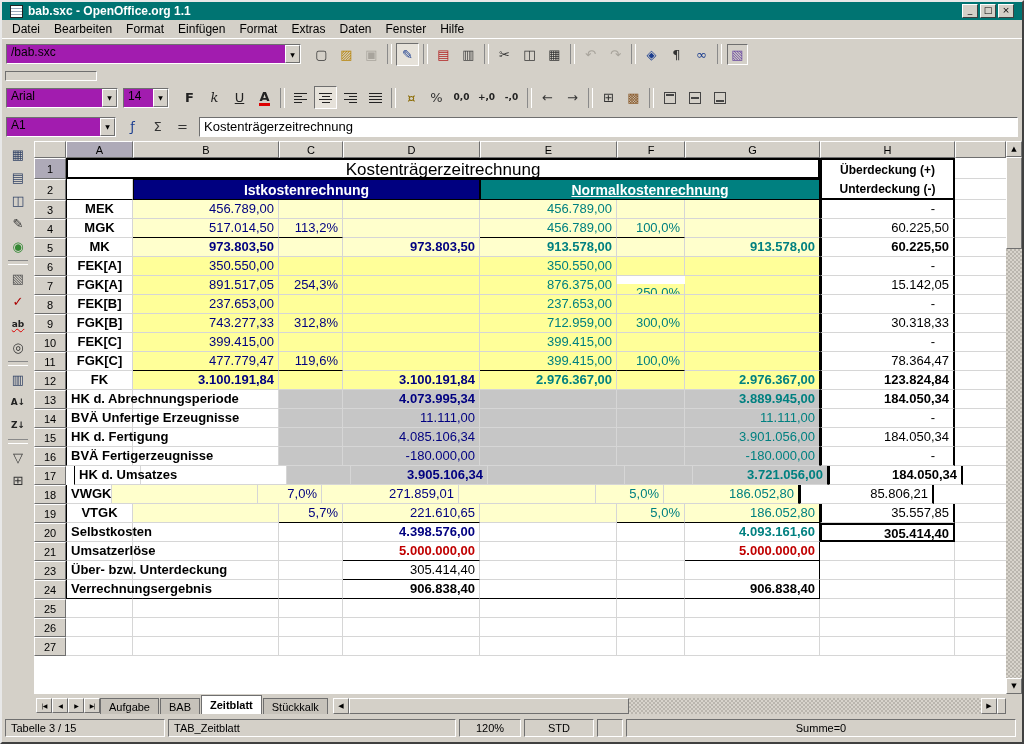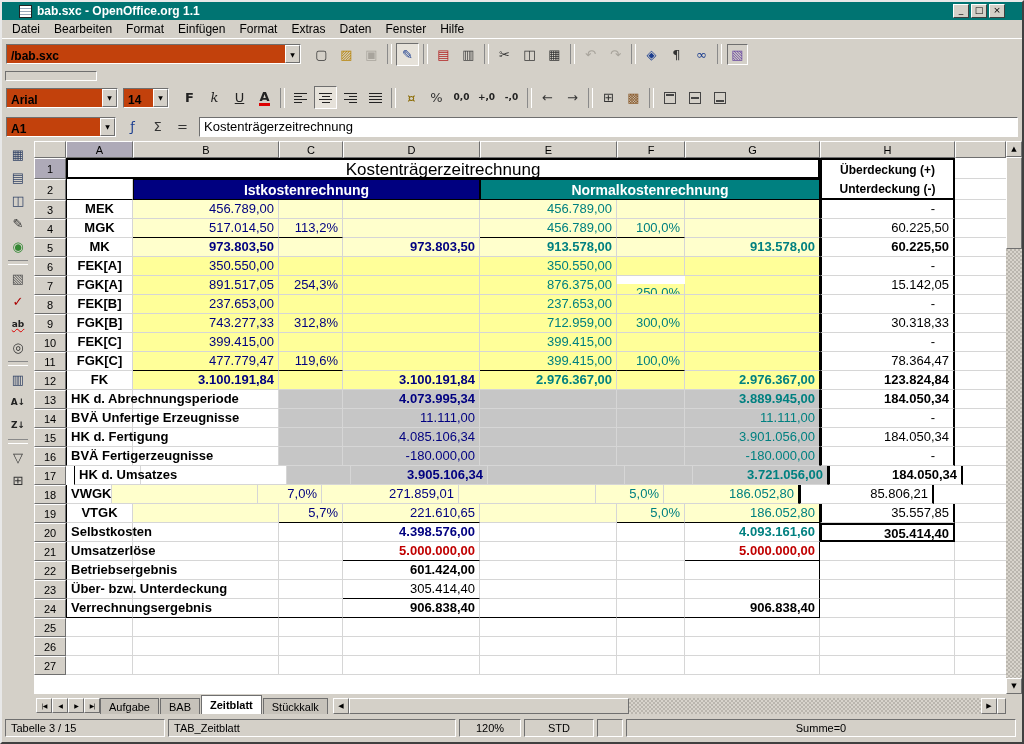--- a/index.html
+++ b/index.html
@@ -5,21 +5,21 @@
   html,body{margin:0;padding:0;}
   body{font-family:"Liberation Sans",sans-serif;background:#555;}
   *{box-sizing:border-box;}
 
   .window{width:1024px;height:744px;background:var(--chrome,#d4d0c8);
     border:2px solid;border-color:#e8e8e8 #404040 #404040 #e8e8e8;
     display:flex;flex-direction:column;overflow:hidden;}
 
   
   .titlebar{height:18px;flex:0 0 18px;background:var(--titlebar,#007472);
-    display:flex;align-items:center;padding:0 17px;}
+    display:flex;align-items:center;padding:0 8px;}
   .app-icon{width:13px;height:13px;background:repeating-linear-gradient(180deg,#fff 0 2px,#9ab 2px 3px);
     border:1px solid #222;flex:0 0 13px;}
   .title-text{color:#fff;font-weight:bold;font-size:12px;margin-left:5px;flex:1;
     white-space:nowrap;overflow:hidden;}
   .win-btn{width:16px;height:14px;background:var(--chrome,#d4d0c8);
     border:1px solid;border-color:#fff #404040 #404040 #fff;
     font-family:"DejaVu Sans",sans-serif;font-size:9px;line-height:11px;
     text-align:center;margin-left:2px;color:#000;}
 
   
@@ -28,22 +28,22 @@
   .menu-item{font-size:12px;padding:1px 7px;color:#000;white-space:nowrap;}
 
   
   .funcbar{height:30px;flex:0 0 30px;display:flex;align-items:center;padding:0 4px;}
   .ministrip{height:14px;flex:0 0 14px;display:flex;align-items:center;padding-left:3px;}
   .mini-field{width:92px;height:10px;border:1px solid;border-color:#6f6f6f #fff #fff #6f6f6f;
     background:var(--chrome,#d4d0c8);}
   .objbar{height:29px;flex:0 0 29px;display:flex;align-items:center;padding:0 4px;}
   .fxbar{height:29px;flex:0 0 29px;display:flex;align-items:center;padding:0 4px;}
 
-  .combo{display:flex;align-items:flex-end;background:#c2410c;height:20px;
-    border:1px solid;border-color:#6f6f6f #fff #fff #6f6f6f;font-weight:bold;}
+  .combo{display:flex;align-items:flex-start;background:#a21caf;height:20px;
+    border:1px solid;border-color:#6f6f6f #fff #fff #6f6f6f;}
   .combo .cval{flex:1;font-size:12px;padding:0 4px;white-space:nowrap;overflow:hidden;color:#000;}
   .combo .carrow{width:15px;height:18px;flex:0 0 15px;background:var(--chrome,#d4d0c8);
     border:1px solid;border-color:#fff #6f6f6f #6f6f6f #fff;
     font-size:6px;display:flex;align-items:center;justify-content:center;font-family:"DejaVu Sans",sans-serif;}
 
   .tb-btn{width:23px;height:23px;display:inline-flex;align-items:center;justify-content:center;
     margin:0 1px;border:1px solid transparent;flex:0 0 23px;}
   .tb-btn.active{border-color:#6f6f6f #fff #fff #6f6f6f;background:#e6e2da;}
   .tb-btn.disabled .glyph{color:#a8a49c !important;}
   .glyph{font-family:"DejaVu Sans",sans-serif;font-size:13px;color:#222;line-height:1;}
@@ -441,21 +441,21 @@
           <div class="grid-row r1 tbl">
             <div class="row-h sel">1</div>
             <div class="cell c0 title" style="width: 754px;">Kostenträgerzeitrechnung</div>
             <div class="cell c7 hh" style="width: 135px;">Überdeckung (+)</div>
             <div class="fill"></div>
           </div>
           <div class="grid-row r2 tbl">
             <div class="row-h">2</div>
             <div class="cell c0" style="width: 67px;"></div>
             <div class="cell c1 bar-ist" style="width: 347px;">Istkostenrechnung</div>
-            <div class="cell c4 bar-norm" style="width: 340px;">Normalkostenrechnung</div>
+            <div class="cell c4 bar-norm" style="width: 340px; text-decoration: underline;">Normalkostenrechnung</div>
             <div class="cell c7 hh" style="width: 135px;">Unterdeckung (-)</div>
             <div class="fill"></div>
           </div>
           <div class="grid-row r3 tbl hcol">
             <div class="row-h">3</div>
             <div class="cell c0 lbl" style="width: 67px;">MEK</div>
             <div class="cell c1 nb bg1" style="width: 146px;">456.789,00</div>
             <div class="cell c2 bg1" style="width: 64px;"></div>
             <div class="cell c3 bg1" style="width: 137px;"></div>
             <div class="cell c4 nt bg1" style="width: 137px;">456.789,00</div>
@@ -670,32 +670,20 @@
           </div>
           <div class="grid-row r21 tbl">
             <div class="row-h">21</div>
             <div class="cell c0 lbl" style="width: 67px;">Umsatzerlöse</div>
             <div class="cell c1" style="width: 146px;"></div>
             <div class="cell c2" style="width: 64px;"></div>
             <div class="cell c3 nr sb" style="width: 137px;">5.000.000,00</div>
             <div class="cell c4" style="width: 137px;"></div>
             <div class="cell c5" style="width: 68px;"></div>
             <div class="cell c6 nr sb" style="width: 135px;">5.000.000,00</div>
-            <div class="cell c7" style="width: 135px;"></div>
-            <div class="fill"></div>
-          </div>
-          <div class="grid-row r22 tbl">
-            <div class="row-h">22</div>
-            <div class="cell c0 lbl" style="width: 67px;">Betriebsergebnis</div>
-            <div class="cell c1" style="width: 146px;"></div>
-            <div class="cell c2" style="width: 64px;"></div>
-            <div class="cell c3 nkb" style="width: 137px;">601.424,00</div>
-            <div class="cell c4" style="width: 137px;"></div>
-            <div class="cell c5" style="width: 68px;"></div>
-            <div class="cell c6" style="width: 135px;"></div>
             <div class="cell c7" style="width: 135px;"></div>
             <div class="fill"></div>
           </div>
           <div class="grid-row r23 tbl">
             <div class="row-h">23</div>
             <div class="cell c0 lbl" style="width: 67px;">Über- bzw. Unterdeckung</div>
             <div class="cell c1" style="width: 146px;"></div>
             <div class="cell c2" style="width: 64px;"></div>
             <div class="cell c3 nk sb" style="width: 137px;">305.414,40</div>
             <div class="cell c4" style="width: 137px;"></div>

